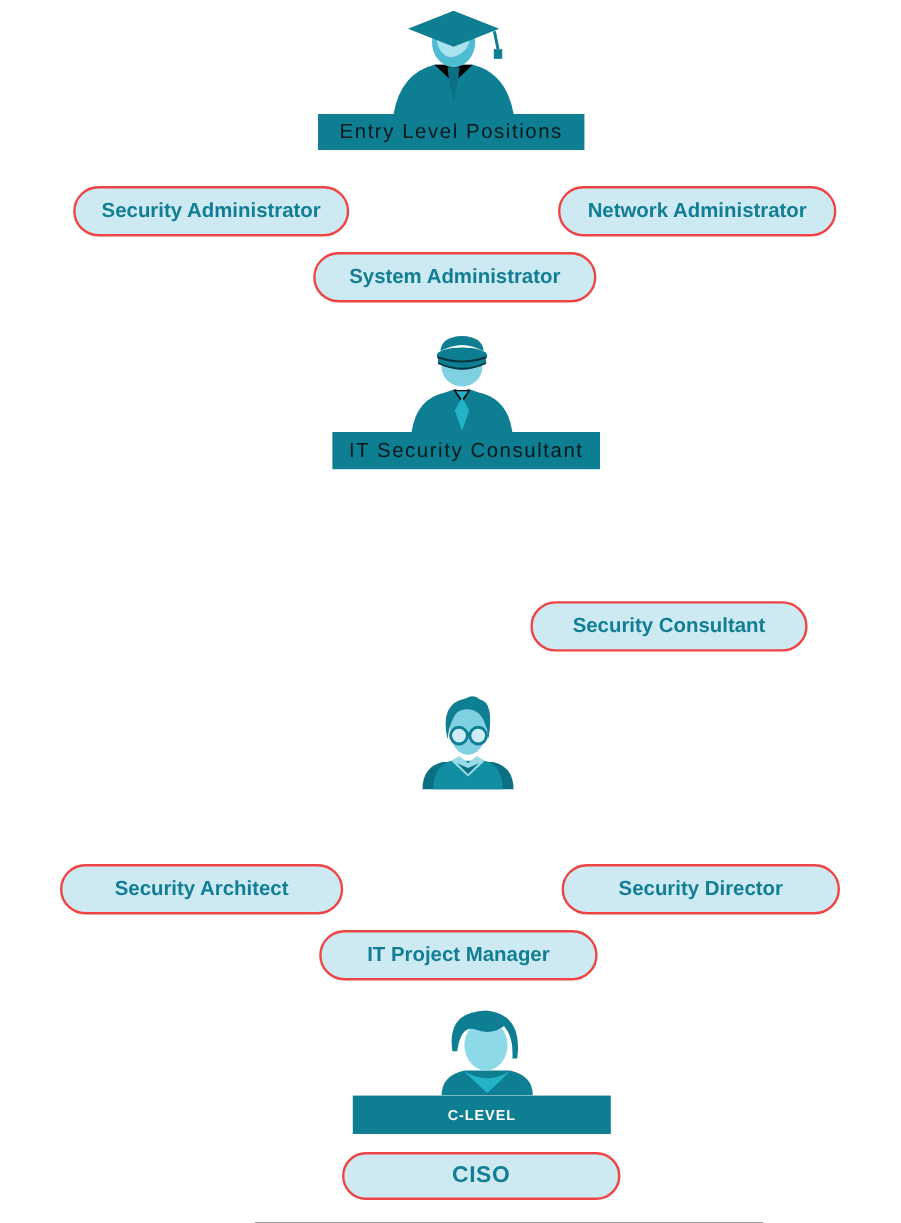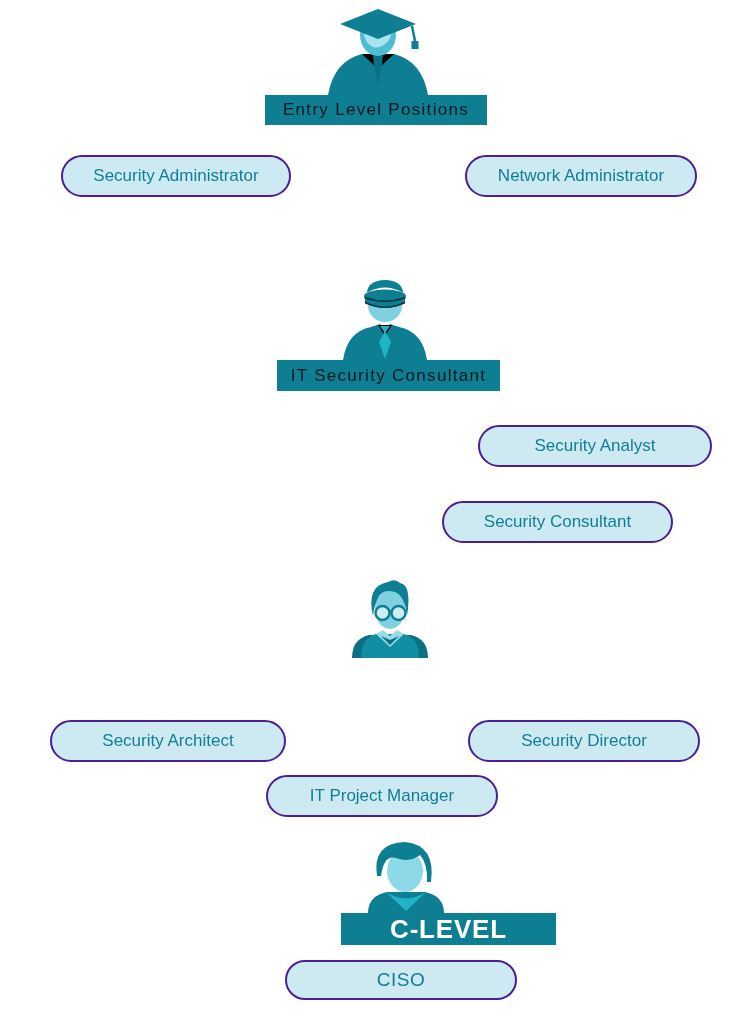--- a/index.html
+++ b/index.html
@@ -7,26 +7,26 @@
     position:relative;width:751px;height:1019px;background:#ffffff;overflow:hidden;
     font-family:"Liberation Sans","DejaVu Sans",sans-serif;
   }
   .abs{position:absolute;}
   .banner{
     position:absolute;height:30px;background:#0e7e92;
     display:flex;align-items:center;justify-content:center;
     color:#05181c;font-size:17px;font-weight:400;letter-spacing:1.3px;
     white-space:nowrap;
   }
-  .banner.clevel{color:#ffffff;font-weight:700;font-size:26px;letter-spacing:0.8px;margin-left:47px;}
+  .banner.clevel{color:#ffffff;font-weight:700;font-size:12px;letter-spacing:0.8px;}
   .pill{
     position:absolute;height:42px;box-sizing:border-box;
-    background:#cde9f1;border:2px solid #4c1d95;border-radius:22px;
+    background:#cde9f1;border:2px solid #ef4444;border-radius:22px;
     display:flex;align-items:center;justify-content:center;
-    color:#117e95;font-size:17px;font-weight:400;white-space:nowrap;
+    color:#117e95;font-size:17px;font-weight:700;white-space:nowrap;
   }
   .pill.big{font-size:19px;letter-spacing:0.5px;}
   svg{display:block;}
 </style>
 </head>
 <body>
 
 <div id="canvas">
 
   <div class="abs" style="left:316px;top:9px;width:124px;height:86px">
@@ -37,37 +37,37 @@
       <ellipse cx="62" cy="26" rx="18" ry="21" fill="#4fbdd1"></ellipse>
       <path d="M50,15 Q62,8 72,17 Q79,27 69,35 Q58,43 51,33 Q45,23 50,15 Z" fill="#a9e4ee"></path>
       <polygon points="62,0 100,15 62,30 24,15" fill="#0e7e92"></polygon>
       <line x1="96" y1="17" x2="99" y2="32" stroke="#0e7e92" stroke-width="2.5"></line>
       <rect x="95.5" y="32" width="7" height="8" fill="#0e7e92"></rect>
     </svg>
   </div>
   <div class="banner" style="left:265px;top:95px;width:222px">Entry Level Positions</div>
   <div class="pill" style="left:61px;top:155px;width:230px">Security Administrator</div>
   <div class="pill" style="left:465px;top:155px;width:232px">Network Administrator</div>
+  <div class="pill" style="left:261px;top:210px;width:236px">System Administrator</div>
 
   <div class="abs" style="left:337px;top:276px;width:96px;height:84px">
     <svg width="96" height="84" viewBox="0 0 96 84">
       <ellipse cx="48" cy="30" rx="17" ry="16" fill="#7fd0e0"></ellipse>
       <path d="M28,27 Q48,37 68,27 L68,22 L28,22 Z" fill="#0e7e92"></path>
       <path d="M28,26.5 Q48,36 68,26.5" stroke="#06343c" stroke-width="1.6" fill="none"></path>
       <ellipse cx="48" cy="20" rx="21" ry="6.5" fill="#0e7e92"></ellipse>
       <path d="M27.5,21.5 Q48,29 68.5,21.5" stroke="#06343c" stroke-width="1.6" fill="none"></path>
       <path d="M30,16.5 Q31,4.5 48,4 Q65,4.5 66,16.5 Q56,11.5 48,11.5 Q40,11.5 30,16.5 Z" fill="#0e7e92"></path>
       <path d="M6,84 Q10,56 34,51 L43,48 48,53 53,48 62,51 Q86,56 90,84 Z" fill="#0e7e92"></path>
       <polygon points="41,49 55,49 48,60" fill="#000000"></polygon>
       <polygon points="43,50 53,50 48,57" fill="#22b3c9"></polygon>
       <polygon points="48,55 54,66 48,83 42,66" fill="#22b3c9"></polygon>
     </svg>
   </div>
   <div class="banner" style="left:277px;top:360px;width:223px;height:31px">IT Security Consultant</div>
-  <div class="pill" style="left:478px;top:425px;width:234px">Security Analyst</div>
   <div class="pill" style="left:442px;top:501px;width:231px">Security Consultant</div>
 
   <div class="abs" style="left:348px;top:576px;width:84px;height:82px">
     <svg width="84" height="82" viewBox="0 0 84 82">
       <path d="M4,82 Q4,63 21,59 L63,59 Q80,63 80,82 Z" fill="#0c7083"></path>
       <path d="M13,82 Q13,62 28,58 L56,58 Q71,62 71,82 Z" fill="#128ea3"></path>
       <path d="M28,58 L42,71 L56,58 L49,54 L42,60 L35,54 Z" fill="#9adbe8"></path>
       <polygon points="33,60 42,69 51,60 42,64" fill="#0c7083"></polygon>
       <path d="M27,30 Q27,14 42,14 Q57,14 57,30 Q57,44 50,50 Q42,56 34,50 Q27,44 27,30 Z" fill="#7fd0e0"></path>
       <path d="M25,40 Q18,10 40,6 Q47,2 52,7 Q64,9 59,40 Q57,20 47,16 Q33,12 29,24 Q26,30 25,40 Z" fill="#0e7e92"></path>

